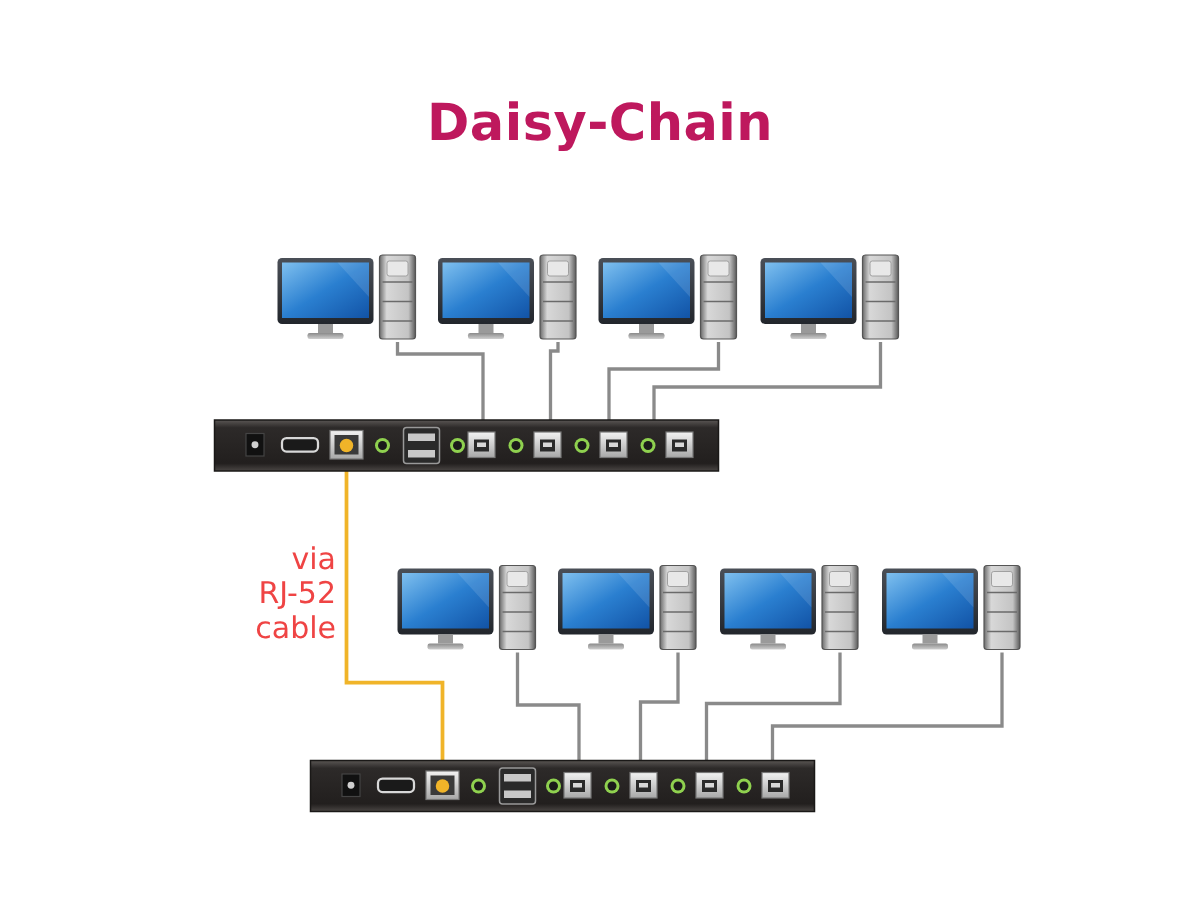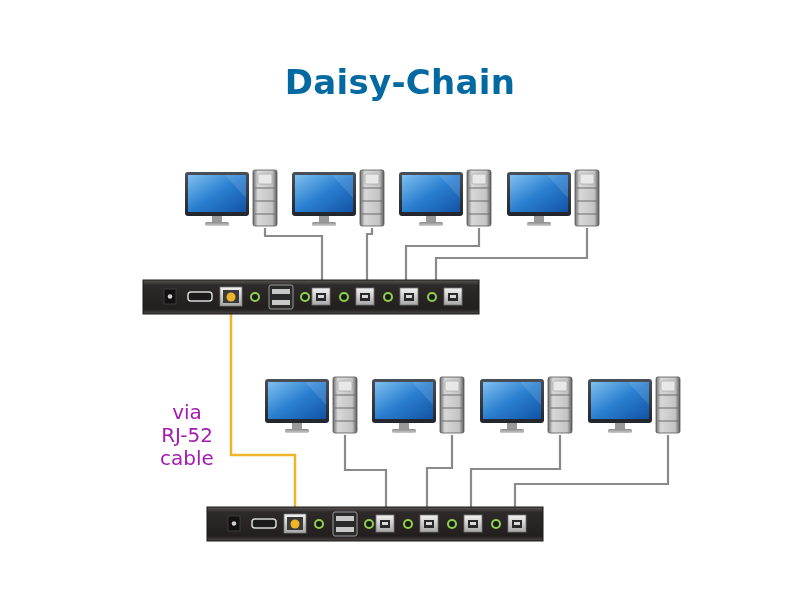--- a/index.html
+++ b/index.html
@@ -1,18 +1,18 @@
 <!DOCTYPE html>
 <html><head>
 <meta charset="utf-8">
 <style>
   html, body { margin:0; padding:0; background:#ffffff; }
   body { width:800px; height:600px; position:relative; overflow:hidden; font-family:"DejaVu Sans", sans-serif; }
-  #title { position:absolute; left:0; width:800px; top:62px; text-align:center; font-size:34px; font-weight:bold; color:#0369a1; letter-spacing:0.3px; }
-  #label { position:absolute; left:150px; top:361px; width:74px; text-align:center; color:#a21caf; font-size:20px; line-height:23px;margin-top:40px; }
+  #title { position:absolute; left:0; width:800px; top:62px; text-align:center; font-size:34px; font-weight:bold; color:#be185d; letter-spacing:0.3px; }
+  #label { position:absolute; left:150px; top:361px; width:74px; text-align:right; color:#ef4444; font-size:20px; line-height:23px; }
   #label div { white-space:nowrap; }
   svg#diagram { position:absolute; left:0; top:0; }
 </style>
 </head>
 <body>
 
 <div id="title">Daisy-Chain</div>
 
 <div id="label">
   <div>via</div>

